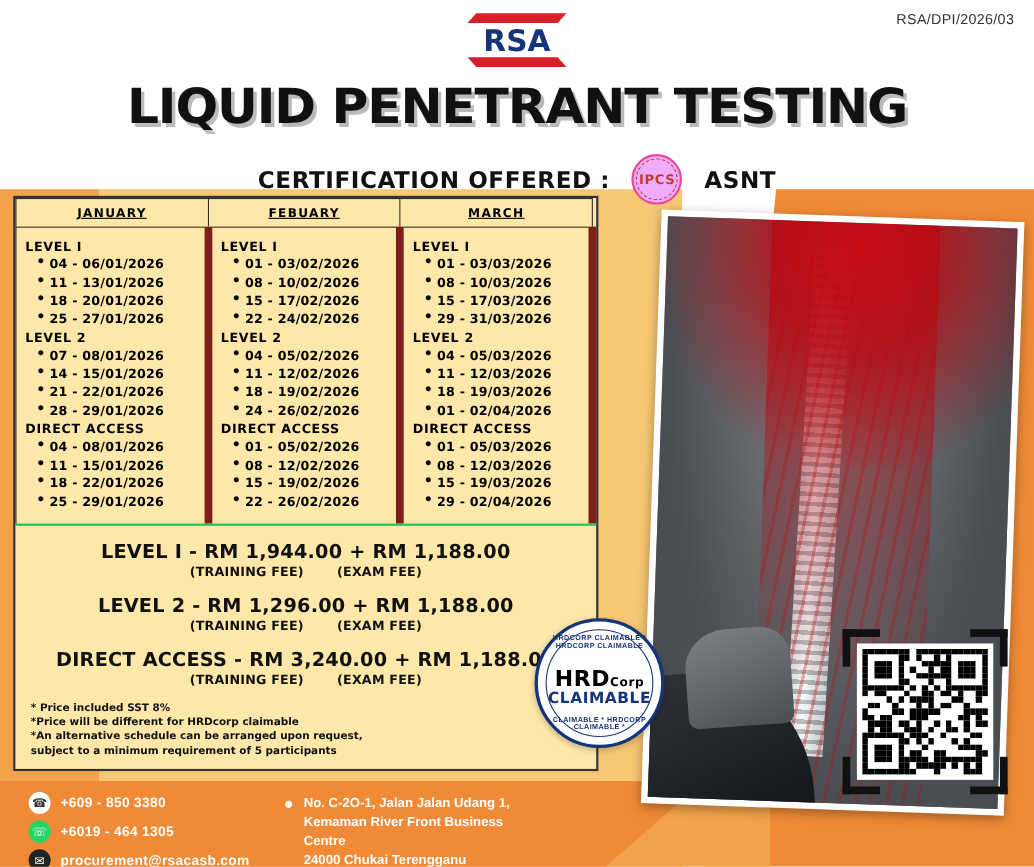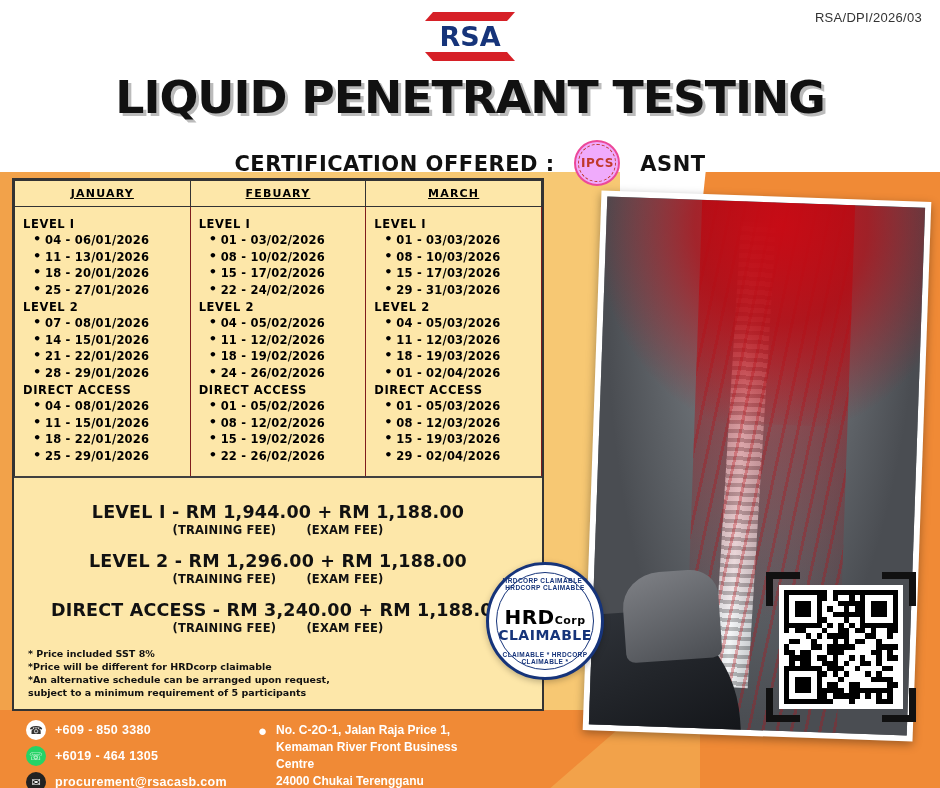--- a/index.html
+++ b/index.html
@@ -154,42 +154,42 @@
   table.sched {
     width: 100%; border-collapse: collapse;
   }
   table.sched th {
     border: 1px solid #333;
     font-size: 11px; letter-spacing: 1.2px;
     padding: 6px 2px; text-align: center;
     font-family: "DejaVu Sans", sans-serif; font-weight: bold; text-decoration: underline;
   }
   table.sched td {
-    border-left: 1px solid #333; border-right: 1px solid #7f1d1d;
+    border-left: 1px solid #333; border-right: 7px solid #7f1d1d;
     vertical-align: top; padding: 8px 6px 10px 6px; width: 33.33%;
   }
   .lvl {
     font-size: 11.5px; font-weight: bold; letter-spacing: .6px;
     font-family: "DejaVu Sans", sans-serif;
     margin: 2px 0 1px 2px;
   }
   ul.dates { list-style: none; margin: 0 0 2px 12px; }
   ul.dates li {
     font-size: 11.5px; font-weight: bold; letter-spacing: .2px;
     line-height: 16.5px; position: relative; padding-left: 12px;
     font-family: "DejaVu Sans", sans-serif;
   }
   ul.dates li::before {
     content: "•"; position: absolute; left: 0; top: -1px; font-size: 13px;
   }
 
   
   .fees {
-    border-top: 2px solid #404040;
-    padding: 24px 10px 8px 10px;
+    border-top: 2px solid #22c55e;
+    padding: 14px 10px 8px 10px;
   }
   .fee-row { text-align: center; margin-bottom: 6px; }
   .fee-main {
     font-family: "DejaVu Sans", sans-serif; font-weight: bold;
     font-size: 17.5px; letter-spacing: .2px; color: #111;
   }
   .fee-sub {
     font-family: "DejaVu Sans", sans-serif; font-weight: bold;
     font-size: 11.5px; letter-spacing: .2px; color: #111;
     margin-top: 1px;
@@ -903,19 +903,19 @@
     </div>
     <div class="c-row">
       <div class="c-ic" style="background:#222;color:#fff;">✉</div>
       <div class="c-tx">procurement@rsacasb.com</div>
     </div>
   </div>
 
   <div class="addr-col">
     <div class="addr-ic">●</div>
     <div>
-      <div class="addr-tx">No. C-2O-1, Jalan Raja Price 1,</div>
+      <div class="addr-tx">No. C-2O-1, Jalan Jalan Udang 1,</div>
       <div class="addr-tx">Kemaman River Front Business</div>
       <div class="addr-tx">Centre</div>
       <div class="addr-tx">24000 Chukai Terengganu</div>
     </div>
   </div>
 </div>
 
 </body></html>

